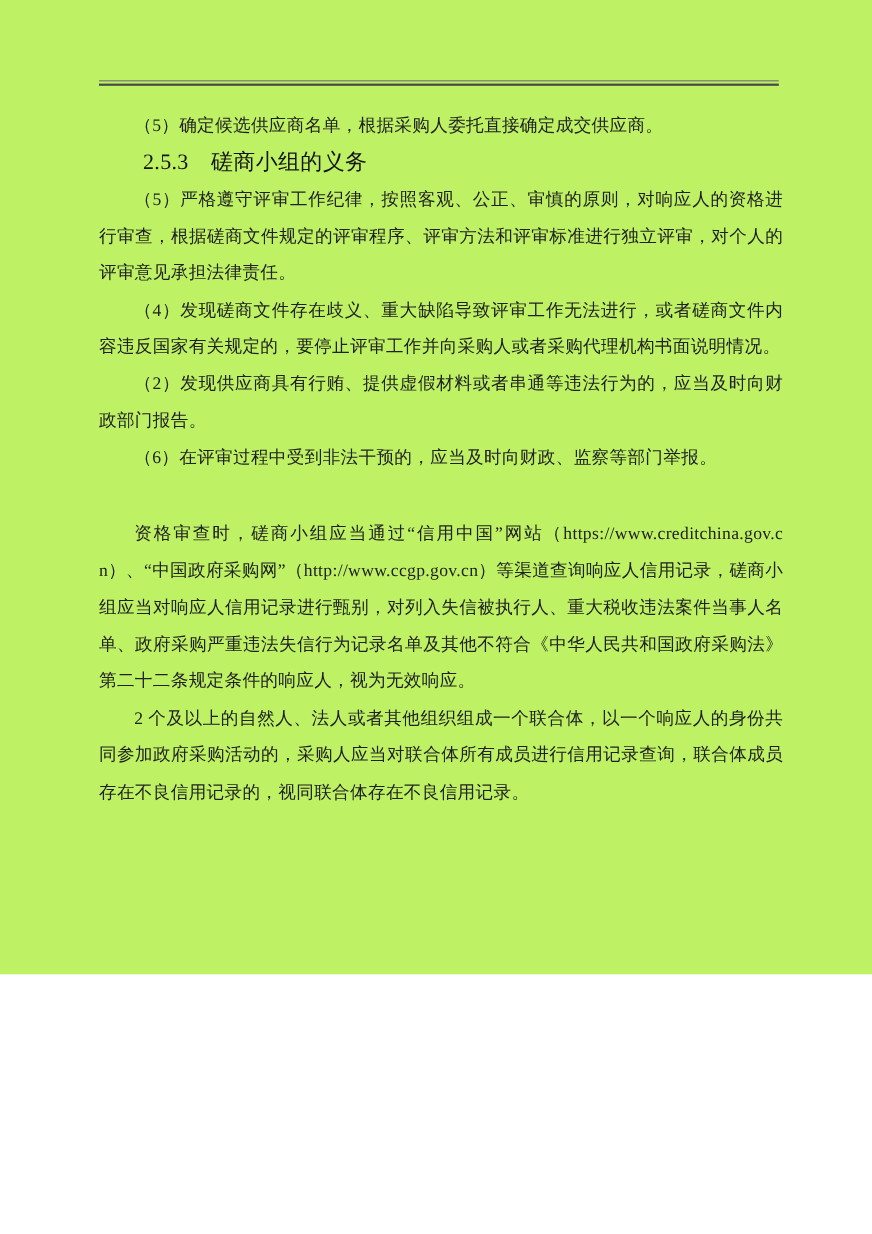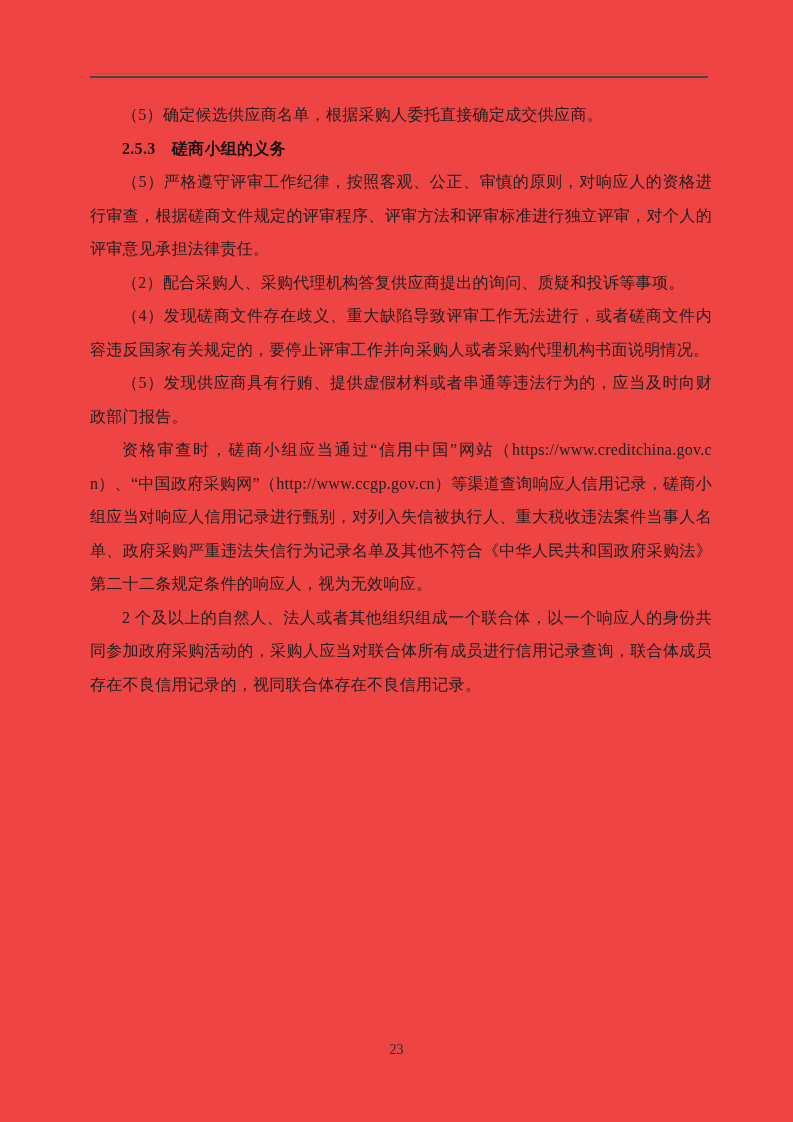--- a/index.html
+++ b/index.html
@@ -3,22 +3,22 @@
 <meta charset="utf-8">
 <style>
   html, body {
     margin: 0;
     padding: 0;
     background: #ffffff;
   }
   .page {
     position: relative;
     width: 793px;
-    height: 1122px;
-    background: #ef4444;
+    height: 886px;
+    background: #bef264;
     overflow: hidden;
     font-family: "Liberation Serif", "DejaVu Serif", serif;
     color: #1f1f1f;
   }
   .header-rule {
     position: absolute;
     top: 73px;
     left: 90px;
     width: 618px;
     height: 2px;
@@ -35,26 +35,27 @@
     margin: 0;
     font-size: 16px;
     line-height: 33.5px;
     text-align: justify;
     text-indent: 2em;
     letter-spacing: 0.3px;
     color: #212121;
   }
   .para.break-urls {
     word-break: break-all;
+    margin-top: 36px;
   }
   .heading {
     margin: 0;
-    font-size: 16px;
+    font-size: 20px;
     line-height: 33.5px;
-    font-weight: bold;
+    font-weight: normal;
     text-indent: 2em;
     letter-spacing: 0.3px;
     color: #141414;
   }
   .footer {
     position: absolute;
     top: 1040px;
     left: 0;
     width: 100%;
     text-align: center;
@@ -71,23 +72,23 @@
 <div class="page">
 
   <div class="header-rule"></div>
 
   <main class="content">
     <p class="para">（5）确定候选供应商名单，根据采购人委托直接确定成交供应商。</p>
 
     <h2 class="heading">2.5.3　磋商小组的义务</h2>
 
     <p class="para">（5）严格遵守评审工作纪律，按照客观、公正、审慎的原则，对响应人的资格进行审查，根据磋商文件规定的评审程序、评审方法和评审标准进行独立评审，对个人的评审意见承担法律责任。</p>
-    <p class="para">（2）配合采购人、采购代理机构答复供应商提出的询问、质疑和投诉等事项。</p>
     <p class="para">（4）发现磋商文件存在歧义、重大缺陷导致评审工作无法进行，或者磋商文件内容违反国家有关规定的，要停止评审工作并向采购人或者采购代理机构书面说明情况。</p>
-    <p class="para">（5）发现供应商具有行贿、提供虚假材料或者串通等违法行为的，应当及时向财政部门报告。</p>
+    <p class="para">（2）发现供应商具有行贿、提供虚假材料或者串通等违法行为的，应当及时向财政部门报告。</p>
+    <p class="para">（6）在评审过程中受到非法干预的，应当及时向财政、监察等部门举报。</p>
 
 
     <p class="para break-urls">资格审查时，磋商小组应当通过“信用中国”网站（https://www.creditchina.gov.cn）、“中国政府采购网”（http://www.ccgp.gov.cn）等渠道查询响应人信用记录，磋商小组应当对响应人信用记录进行甄别，对列入失信被执行人、重大税收违法案件当事人名单、政府采购严重违法失信行为记录名单及其他不符合《中华人民共和国政府采购法》第二十二条规定条件的响应人，视为无效响应。</p>
     <p class="para">2 个及以上的自然人、法人或者其他组织组成一个联合体，以一个响应人的身份共同参加政府采购活动的，采购人应当对联合体所有成员进行信用记录查询，联合体成员存在不良信用记录的，视同联合体存在不良信用记录。</p>
   </main>
 
   <footer class="footer">
     <span class="page-number">23</span>
   </footer>
 

